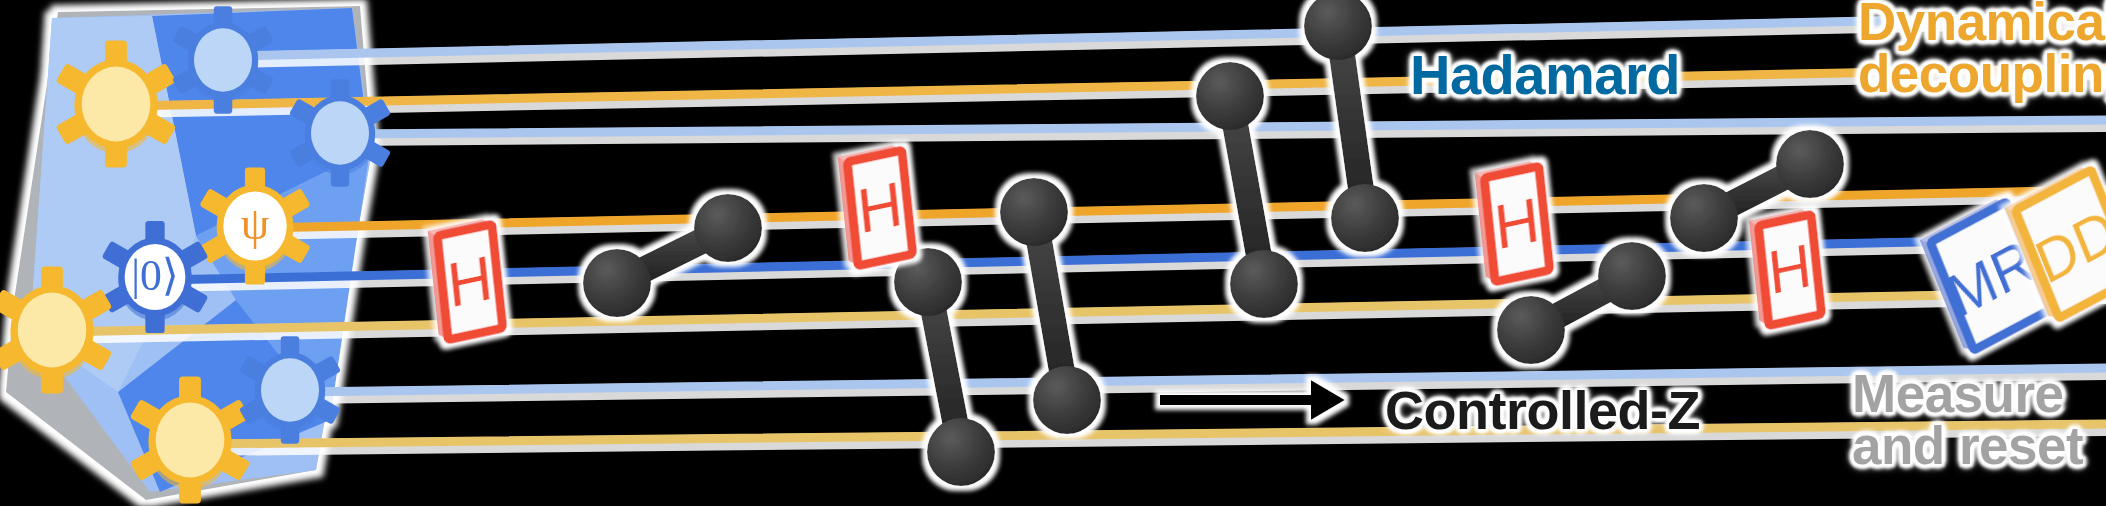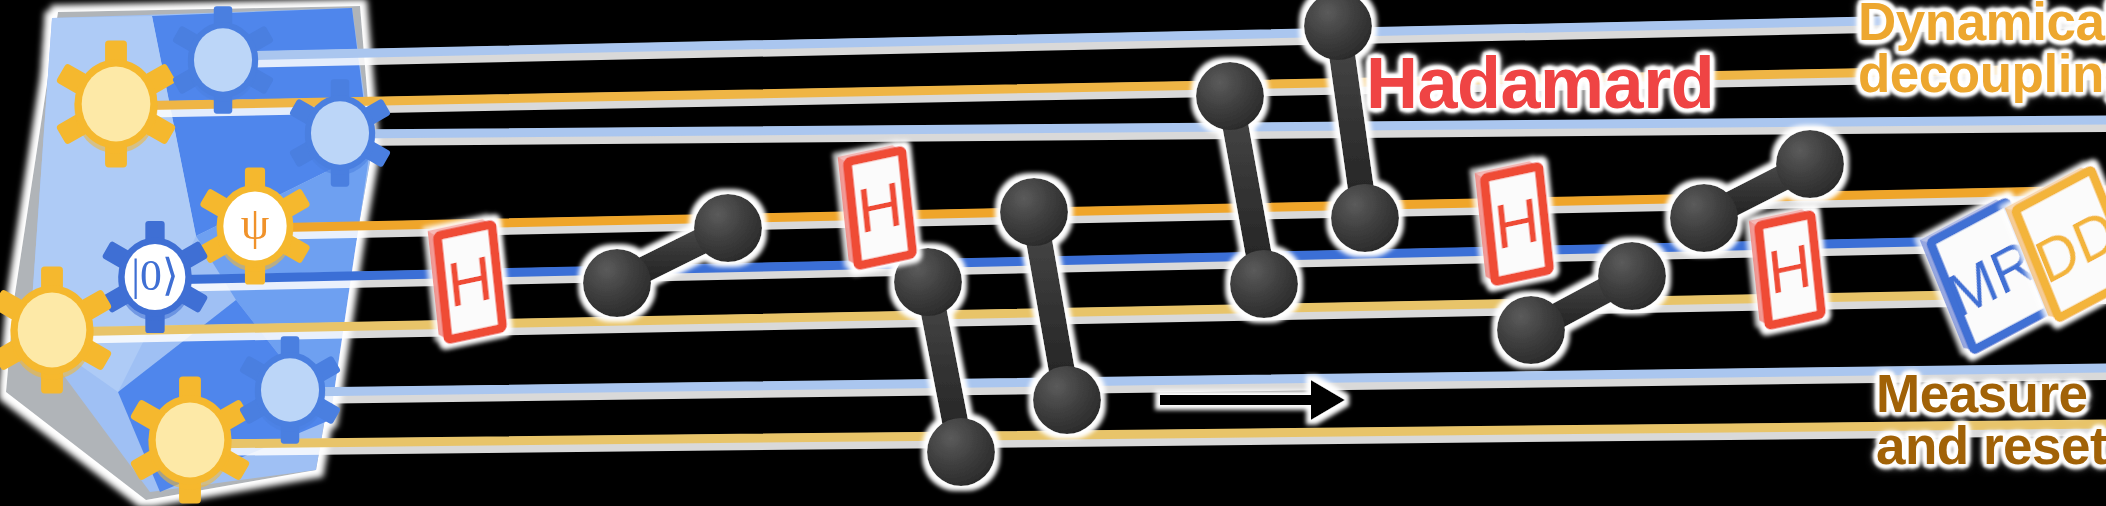--- a/index.html
+++ b/index.html
@@ -5,25 +5,25 @@
   html,body{margin:0;padding:0;background:#000;}
   #stage{position:relative;width:2106px;height:506px;background:#000;overflow:hidden;
          font-family:"Liberation Sans",sans-serif;}
   #art{position:absolute;inset:0;}
   .lbl{position:absolute;font-weight:700;line-height:0.98;white-space:pre;
        letter-spacing:-0.5px;
        text-shadow:
          -4px 0 4px #fff, 4px 0 4px #fff, 0 -4px 4px #fff, 0 4px 4px #fff,
          -3px -3px 3px #fff, 3px -3px 3px #fff, -3px 3px 3px #fff, 3px 3px 3px #fff,
          0 0 7px #fff, 0 0 10px #fff, 0 0 12px #fff;}
-  #lbl-hadamard{left:1366px;top:48px;font-size:72px;color:#ef4444;}
+  #lbl-hadamard{left:1366px;top:48px;font-size:56px;color:#0369a1;padding-left:44px;}
   #lbl-dd{left:1858px;top:-4px;font-size:53px;color:#eda72f;text-align:left;}
   #lbl-cz{left:1385px;top:384px;font-size:54px;color:#1b1b1b;}
   #lbl-time{left:1173px;top:393px;font-size:52px;color:#0d0d0d;}
-  #lbl-mr{left:1852px;top:368px;font-size:53px;color:#a16207;margin-left:24px;}
+  #lbl-mr{left:1852px;top:368px;font-size:53px;color:#a3a3a3;}
 </style>
 </head>
 <body>
 
 <div id="stage">
   <svg id="art" viewBox="0 0 2106 506" width="2106" height="506">
     <defs>
       <radialGradient id="ballGrad" cx="35%" cy="30%" r="75%">
         <stop offset="0%" stop-color="#5b5b5b"></stop>
         <stop offset="55%" stop-color="#3d3d3d"></stop>
@@ -272,15 +272,16 @@
 
     <g filter="url(#thinWhite)">
       <line id="tArrow" stroke="#000000" stroke-width="10" x1="1160" y1="400" x2="1319" y2="400"></line>
       <polygon id="tHead" fill="#000000" points="1345,400 1311,380 1311,420"></polygon>
     </g>
   </svg>
 
   <div class="lbl" id="lbl-hadamard">Hadamard</div>
   <div class="lbl" id="lbl-dd">Dynamical
 decoupling</div>
+  <div class="lbl" id="lbl-cz">Controlled-Z</div>
   <div class="lbl" id="lbl-mr">Measure
 and reset</div>
 </div>
 
 </body></html>

